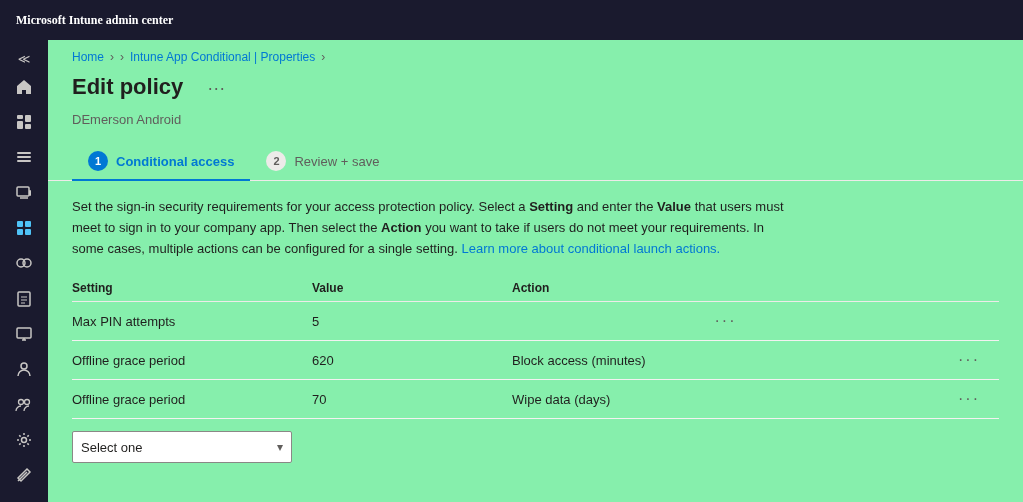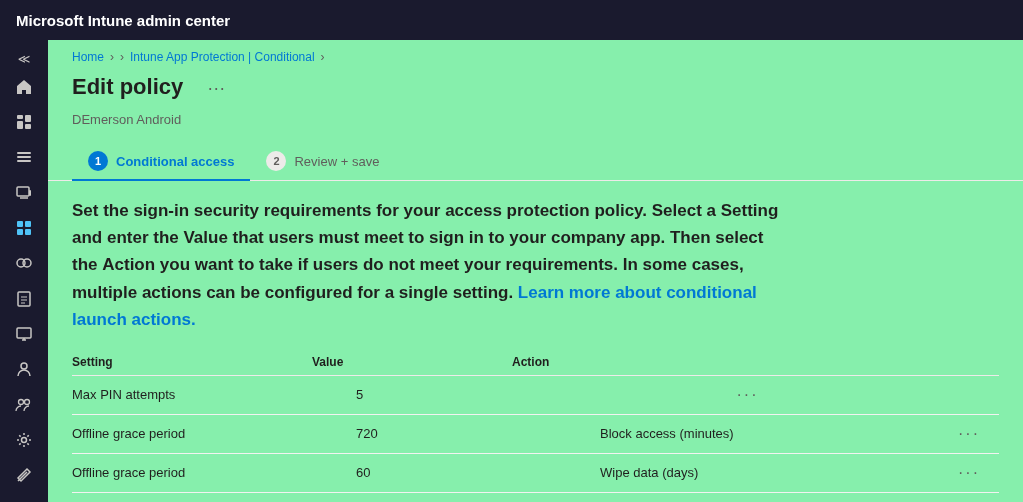--- a/index.html
+++ b/index.html
@@ -6,23 +6,24 @@
     body { font-family: 'Segoe UI', Arial, sans-serif; font-size: 13px; color: #201f1e; background: #f3f2f1; height: 502px; overflow: hidden; display: flex; flex-direction: column; }
 
     
     .top-bar {
       background: #1a1a2e;
       color: white;
       padding: 0 16px;
       height: 40px;
       display: flex;
       align-items: center;
-      font-size: 15px;
+      font-size: 12px;
       font-weight: 600;
       flex-shrink: 0;
+      font-family: Liberation Serif, serif;
     }
 
     
     .main-layout {
       display: flex;
       flex: 1;
       overflow: hidden;
     }
 
     
@@ -140,25 +141,24 @@
       color: white;
     }
     .tab:not(.active) .tab-number {
       background: #edebe9;
       color: #605e5c;
     }
 
     
     .description {
       padding: 0 24px 16px;
-      font-size: 17px;
+      font-size: 13px;
       color: #201f1e;
       line-height: 1.6;
       max-width: 760px;
-      font-weight: bold;
     }
     .description a {
       color: #0078d4;
       text-decoration: none;
     }
 
     
     .section-title {
       padding: 0 24px 12px;
       font-size: 15px;
@@ -179,21 +179,20 @@
       font-weight: 600;
       color: #201f1e;
     }
     .table-row {
       display: grid;
       grid-template-columns: 240px 200px 1fr 60px;
       padding: 10px 0;
       border-bottom: 1px solid #f3f2f1;
       align-items: center;
       font-size: 13px;
-      gap: 44px;
     }
     .ellipsis-btn {
       color: #605e5c;
       cursor: pointer;
       font-size: 16px;
       letter-spacing: 2px;
       background: none;
       border: none;
       padding: 0;
     }
@@ -318,21 +317,21 @@
         </svg>
     </div>
   </div>
 
   <div class="content-area">
 
     <div class="breadcrumb">
       <a class="breadcrumb-link">Home</a>
       <span class="breadcrumb-sep">›</span>
       <span class="breadcrumb-sep">›</span>
-      <a class="breadcrumb-link">Intune App Protection | Conditional</a>
+      <a class="breadcrumb-link">Intune App Conditional | Properties</a>
       <span class="breadcrumb-sep">›</span>
     </div>
 
     <div class="page-header">
       <span class="page-title">Edit policy</span>
       <span class="more-icon">···</span>
     </div>
     <div class="page-subtitle">DEmerson Android</div>
 
     <div class="tabs">
@@ -360,28 +359,28 @@
       </div>
 
       <div class="table-row">
         <span>Max PIN attempts</span>
         <span>5</span>
         <button class="ellipsis-btn">···</button>
       </div>
 
       <div class="table-row">
         <span>Offline grace period</span>
-        <span>720</span>
+        <span>620</span>
         <span>Block access (minutes)</span>
         <button class="ellipsis-btn">···</button>
       </div>
 
       <div class="table-row">
         <span>Offline grace period</span>
-        <span>60</span>
+        <span>70</span>
         <span>Wipe data (days)</span>
         <button class="ellipsis-btn">···</button>
       </div>
     </div>
 
     <div class="select-row">
       <div class="select-dropdown">
         <div class="select-dropdown-inner">
           <span>Select one</span>
           <span class="chevron-down">▾</span>

